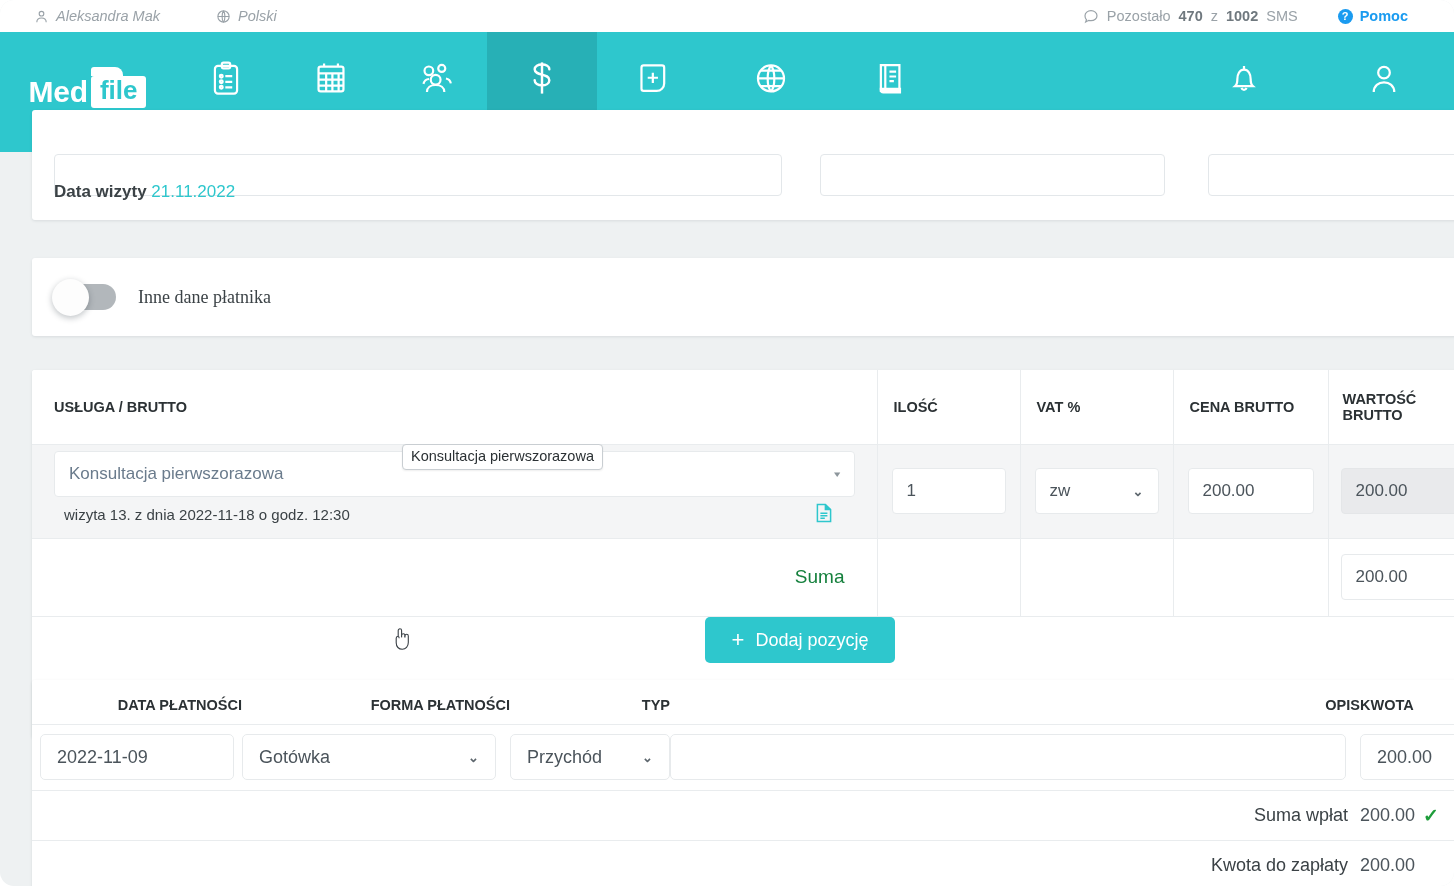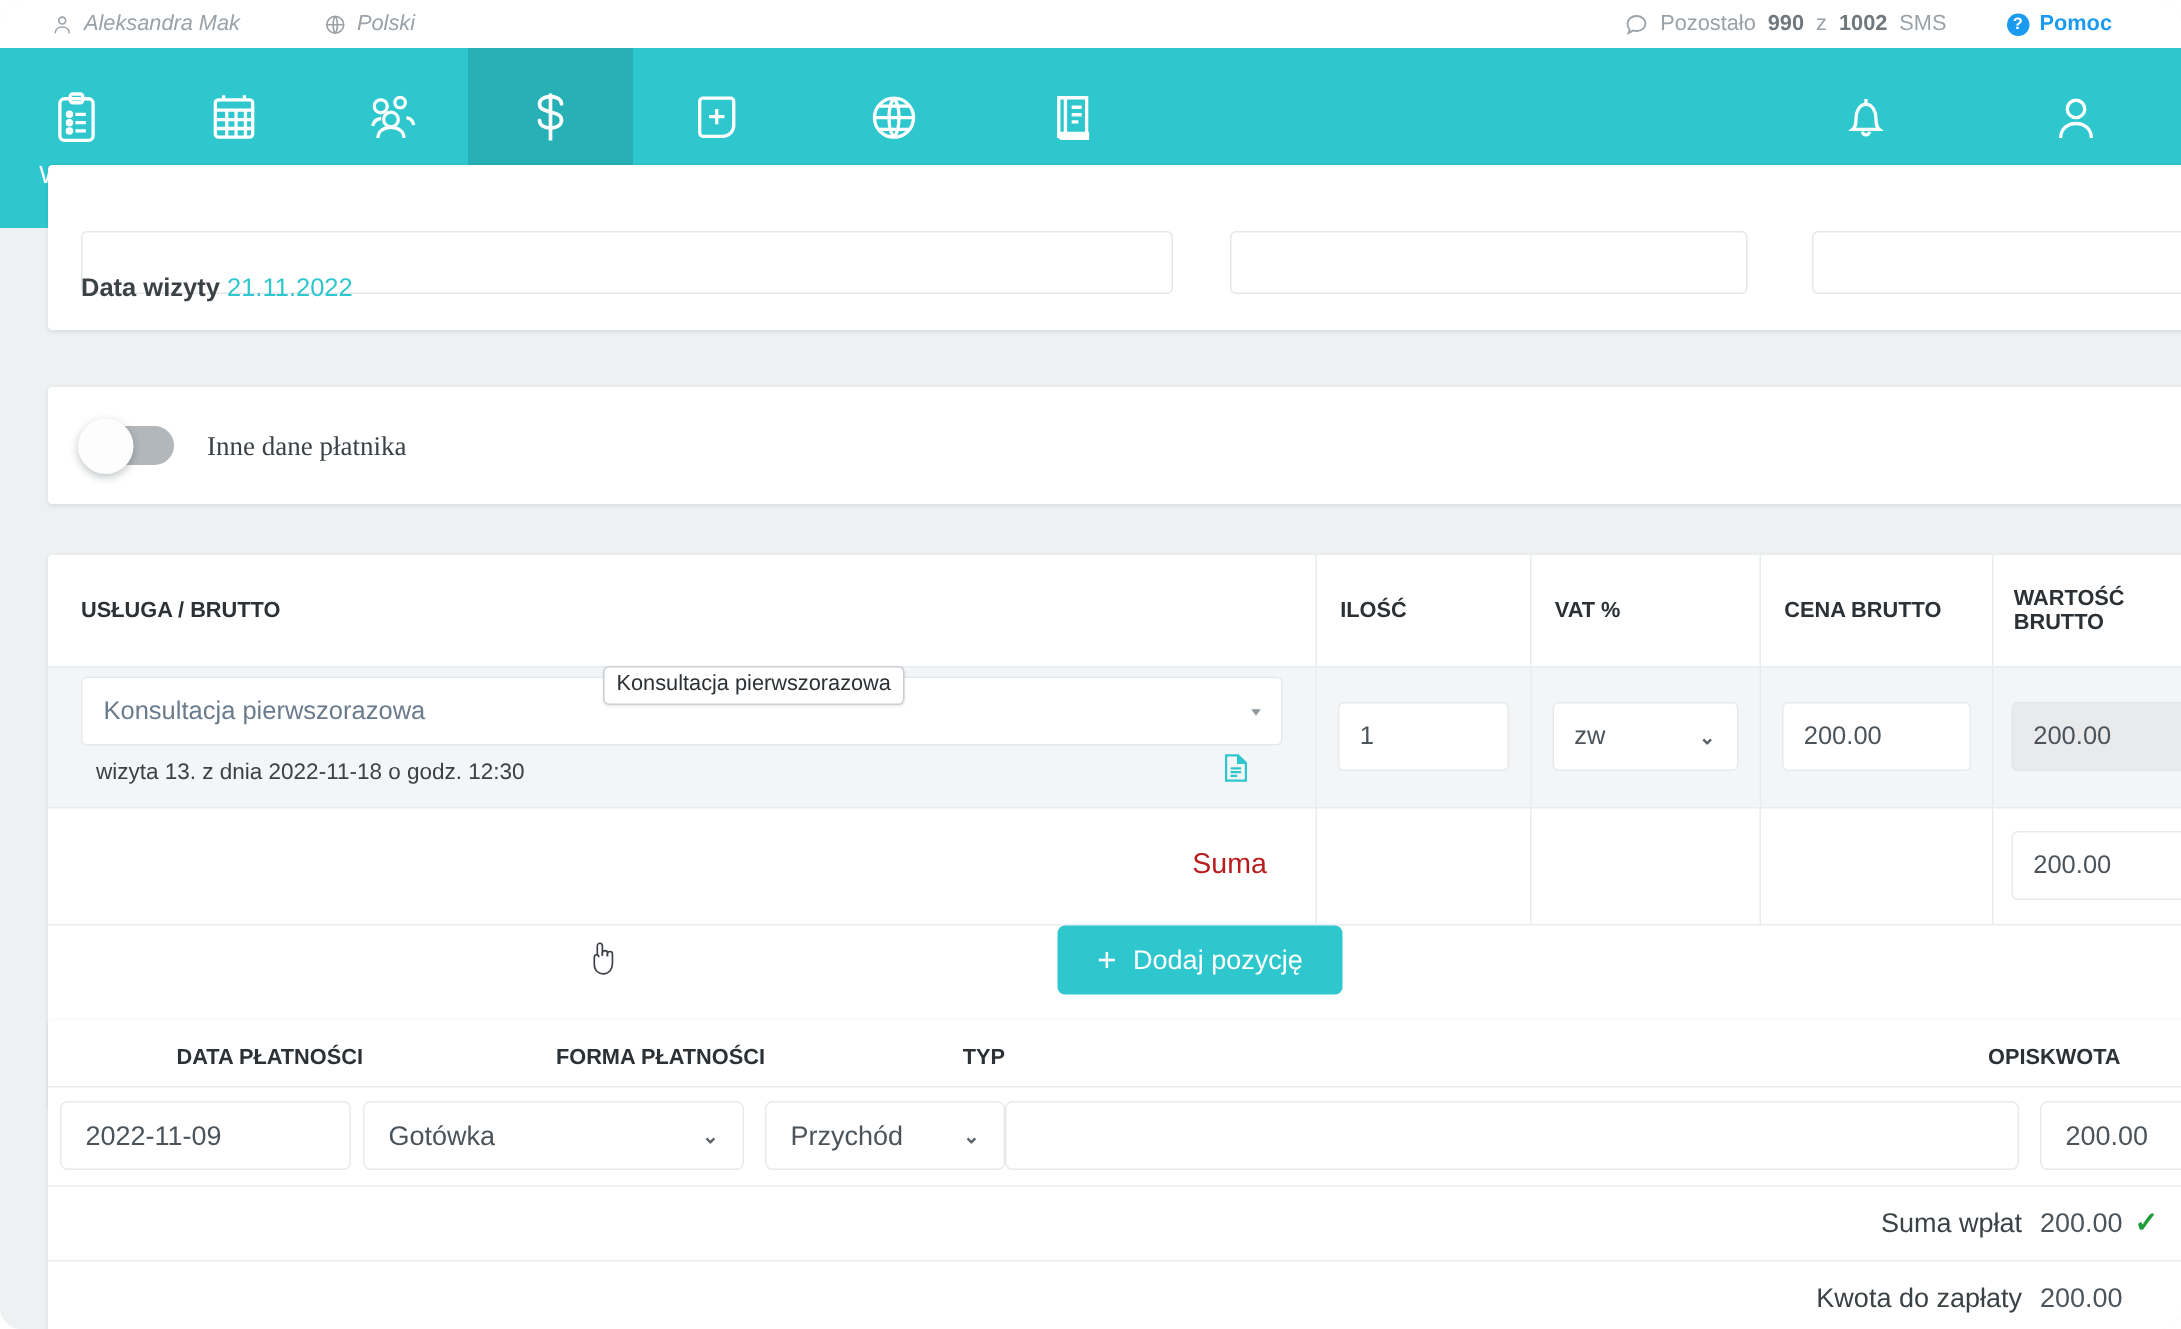--- a/index.html
+++ b/index.html
@@ -175,21 +175,21 @@
   }
   .subrow {
     display: flex; align-items: center; justify-content: space-between;
     padding: 0 22px 0 10px;
     font-size: 15px; color: #3b4246;
     height: 34px;
   }
   .doc-icon { color: #2ec7cd; }
   .suma-label {
     text-align: right; padding-right: 32px;
-    font-size: 19px; color: #b91c1c;
+    font-size: 19px; color: #15803d;
   }
 
   
   .tooltip {
     position: absolute; left: 402px; top: 292px;
     background: #ffffff;
     border: 1px solid #c9ced2;
     border-radius: 4px;
     padding: 3px 8px 5px 8px;
     font-size: 14.5px; color: #2b3134;
@@ -264,33 +264,39 @@
       <span>Polski</span>
     </div>
     <div class="tb-right">
       <div class="tb-sms">
         <span class="ic">
           <svg width="16" height="16" viewBox="0 0 24 24" fill="none" stroke="#9aa2a8" stroke-width="1.8">
             <path d="M21 11.5c0 4.2-4 7.5-9 7.5-1.2 0-2.3-.2-3.3-.5L4 21l1.2-3.4C3.8 16.2 3 13.9 3 11.5 3 7.4 7 4 12 4s9 3.4 9 7.5z"></path>
           </svg>
         </span>
         <span>Pozostało</span>
-        <b>990</b>
+        <b>470</b>
         <span>z</span>
         <b>1002</b>
         <span>SMS</span>
       </div>
       <div class="tb-help">
         <span class="help-circle">?</span>
         <span>Pomoc</span>
       </div>
     </div>
   </div>
 
   <div class="nav">
+    <div class="logo">
+      <div class="logo-wrap">
+        <span class="logo-med">Med</span>
+        <span class="logo-file">file</span>
+      </div>
+    </div>
 
     <div class="nav-items">
       <div class="nav-item">
         <span class="nav-icon">
           <svg width="34" height="36" viewBox="0 0 24 26" fill="none" stroke="#fff" stroke-width="1.6">
             <rect x="4" y="3.5" width="16" height="20" rx="2.2"></rect>
             <rect x="9" y="1.2" width="6" height="4.2" rx="1.2"></rect>
             <circle cx="8.6" cy="11" r="1"></circle>
               <path d="M11.5 11H16.5"></path>
             <circle cx="8.6" cy="15" r="1"></circle>

